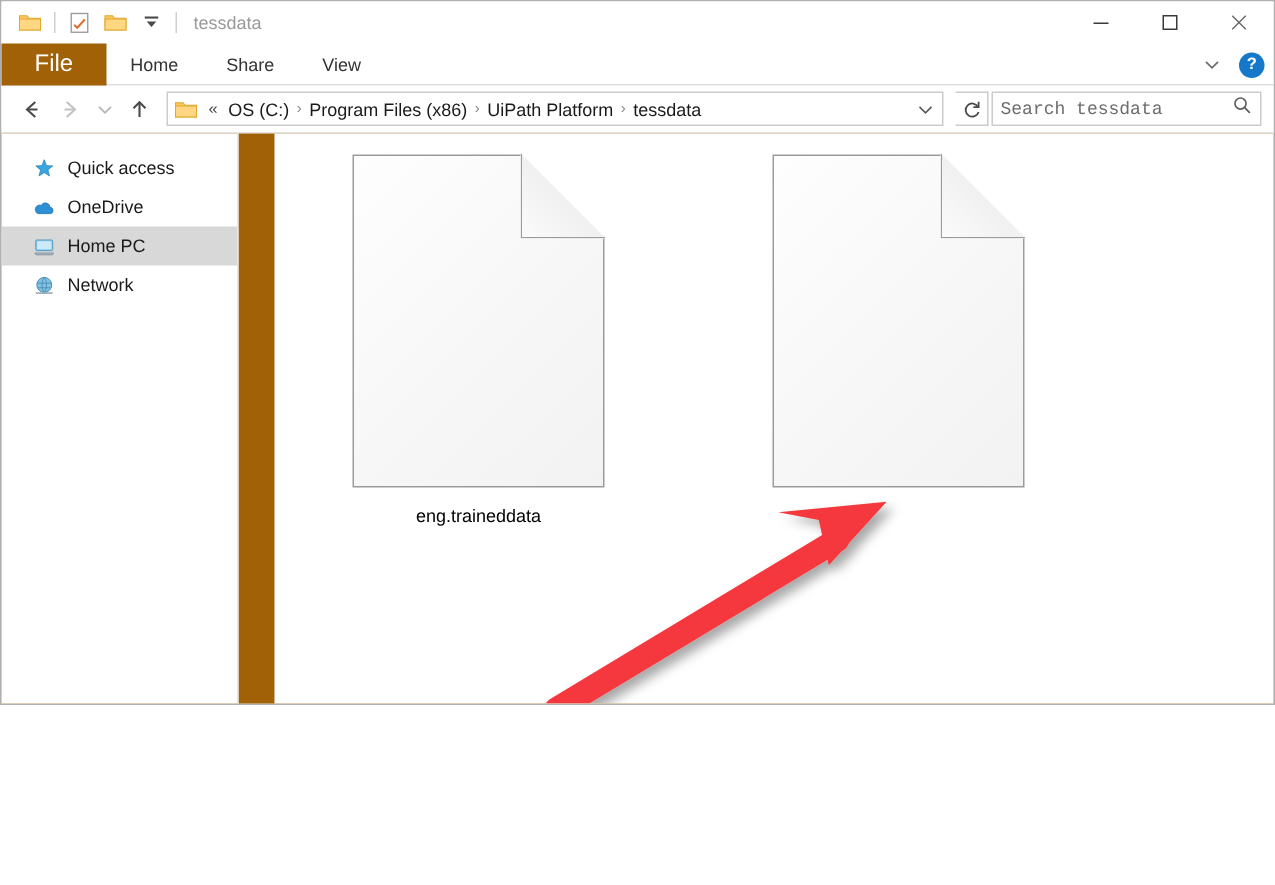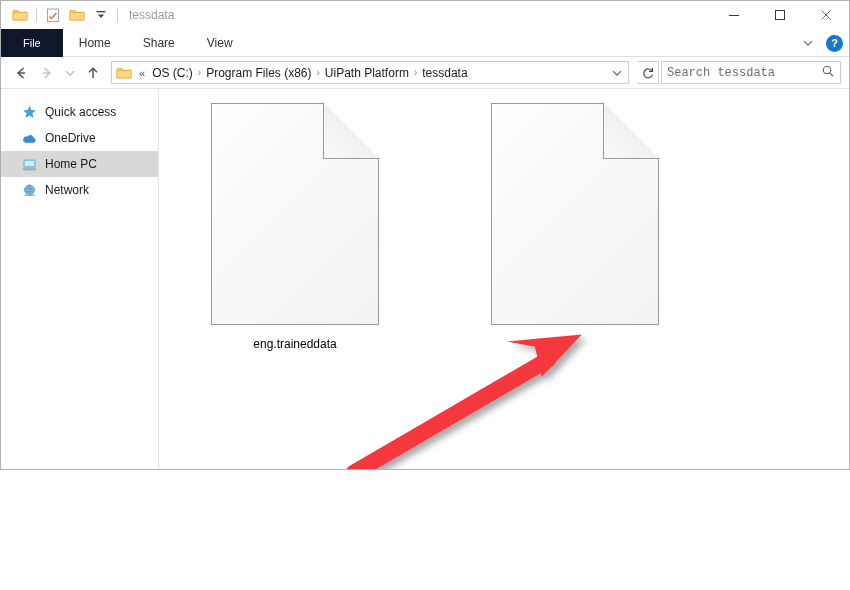--- a/index.html
+++ b/index.html
@@ -50,22 +50,22 @@
     background: #ffffff;
     border-bottom: 1px solid #dedede;
     position: relative;
   }
   .tab {
     display: flex; align-items: center;
     padding: 0 16px; font-size: 12px; color: #333333;
     height: 28px;
   }
   .tab.file {
-    background: #0f172a; color: #ffffff;
-    padding: 0 22px; font-size: 11px;
+    background: #a16207; color: #ffffff;
+    padding: 0 22px; font-size: 16px;
   }
   .ribbon-right {
     position: absolute; right: 6px; top: 0; height: 28px;
     display: flex; align-items: center; gap: 10px;
   }
   .chev-down { width: 16px; height: 16px; display:flex; align-items:center; justify-content:center; }
   .help-icon {
     width: 17px; height: 17px; border-radius: 50%;
     background: #1678c8; color: #fff;
     font-size: 11px; font-weight: bold;
@@ -119,20 +119,21 @@
     font-family: Liberation Mono, monospace;
     font-size: 12px; color: #1a1a1a; background: transparent;
     min-width: 0;
   }
   .searchbox input::placeholder { color: #6d6d6d; }
 
   
   .body {
     flex: 1 1 auto; display: flex; min-height: 0;
     background: #a16207;
+    gap: 24px;
   }
   .sidebar {
     width: 158px; flex: 0 0 158px;
     border-right: 1px solid #e6e6e6;
     padding-top: 10px;
     background: #ffffff;
   }
   .navitem {
     height: 26px; display: flex; align-items: center;
     padding-left: 20px; gap: 8px;

